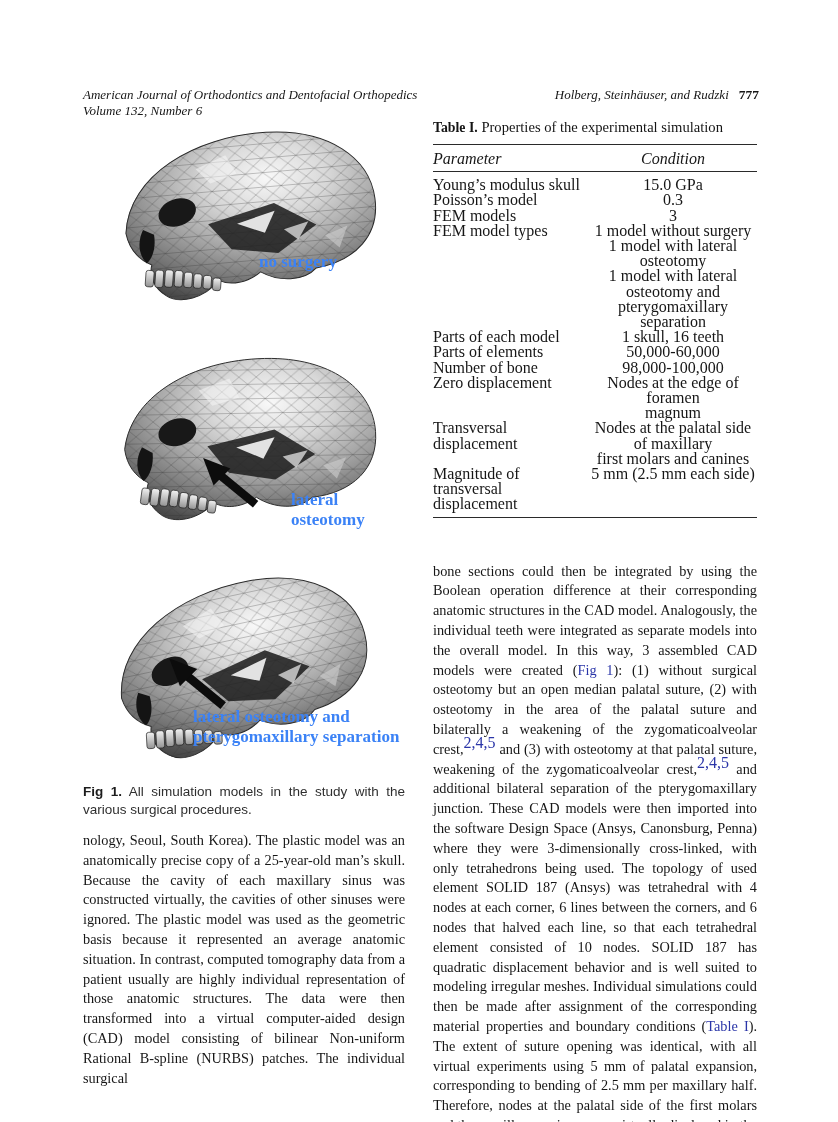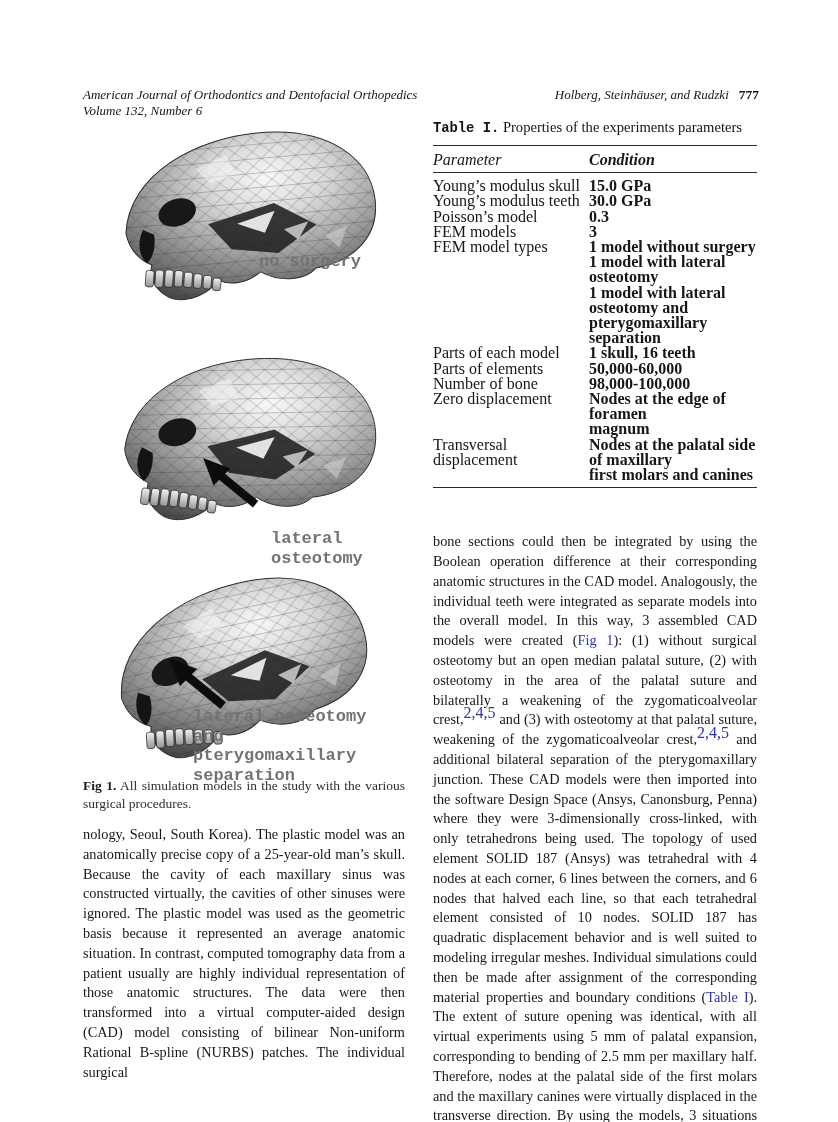--- a/index.html
+++ b/index.html
@@ -17,55 +17,55 @@
   .pageno{font-style:normal;font-weight:bold;font-size:13.5px;margin-left:10px;}
 
   .col-left{position:absolute;left:83px;top:106px;width:322px;}
   .col-right{position:absolute;left:433px;top:118px;width:324px;}
 
   
   .fig-block{position:relative;width:322px;}
   .fb1{height:224px;} .fb2{height:224px;} .fb3{height:219px;}
   .skull-svg{position:absolute;left:0;top:4px;width:310px;height:204px;}
   .fig-label{
-    position:absolute;font-family:Liberation Mono, monospace;font-weight:bold;
-    font-size:17px;line-height:19.5px;color:#737373;white-space:pre-line;
+    position:absolute;font-family:Liberation Serif, serif;font-weight:bold;
+    font-size:17px;line-height:19.5px;color:#3b82f6;white-space:pre-line;
   }
   .lbl1{left:176px;top:146px;}
-  .lbl2{left:188px;top:160px;margin-top:39px;}
+  .lbl2{left:208px;top:160px;}
   .lbl3{left:110px;top:153px;}
   .arrow-svg{position:absolute;}
   .arr2{left:110px;top:124px;width:76px;height:56px;}
   .arr3{left:80px;top:98px;width:64px;height:60px;}
 
   .caption{
-    margin-top:4px;font-family:Liberation Serif, serif;
+    margin-top:10px;font-family:Liberation Sans, sans-serif;
     font-size:13.5px;line-height:17.5px;color:#2f2f2f;text-align:justify;
   }
   .cap-lead{font-weight:bold;color:#1c1c1c;}
 
   .body-text{font-size:14.3px;line-height:19.8px;text-align:justify;}
   .left-para{margin-top:13px;}
   .right-para{margin-top:44px;}
 
   .link{color:#2a35a8;cursor:pointer;}
   sup.link{font-size:16px;line-height:0;vertical-align:super;}
 
   
   .tbl-title{font-size:14.6px;line-height:18px;color:#141414;}
-  .tbl-label{font-family:Liberation Mono, monospace;font-weight:bold;font-size:13.8px;}
+  .tbl-label{font-family:Liberation Serif, serif;font-weight:bold;font-size:13.8px;}
   .rule-thin{border-top:1.2px solid #2a2a2a;margin-top:7px;}
   .rule-mid{border-top:1.7px solid #2a2a2a;}
   .rule-bottom{border-top:1.7px solid #2a2a2a;margin-top:5px;}
   .tbl{font-size:16px;line-height:15.2px;}
   .thead{display:flex;font-style:italic;padding:6px 0 5px 0;}
   .trow{display:flex;padding:0;}
   .tbody{padding-top:5px;}
   .tparam{width:152px;flex:none;white-space:pre-line;}
-  .tcond{flex:1;white-space:pre-line;padding-left:4px;font-weight:bold;}
+  .tcond{flex:1;text-align:center;white-space:pre-line;padding-left:4px;}
 </style>
 </head>
 <body>
 
 <svg width="0" height="0" style="position:absolute" aria-hidden="true">
   <defs>
     <radialGradient id="gSkull" cx="58%" cy="28%" r="80%">
       <stop offset="0%" stop-color="#f8f8f8"></stop>
       <stop offset="30%" stop-color="#d8d8d8"></stop>
       <stop offset="60%" stop-color="#a0a0a0"></stop>
@@ -151,39 +151,35 @@
     <span class="cap-lead">Fig 1.</span><span> All simulation models in the study with the various surgical procedures.</span>
   </div>
 
   <div class="body-text left-para">nology, Seoul, South Korea). The plastic model was an anatomically precise copy of a 25-year-old man’s skull. Because the cavity of each maxillary sinus was constructed virtually, the cavities of other sinuses were ignored. The plastic model was used as the geometric basis because it represented an average anatomic situation. In contrast, computed tomography data from a patient usually are highly individual representation of those anatomic structures. The data were then transformed into a virtual computer-aided design (CAD) model consisting of bilinear Non-uniform Rational B-spline (NURBS) patches. The individual surgical</div>
 </div>
 
 <div class="col-right">
 
   <div>
     <div class="tbl-title">
-      <span class="tbl-label">Table I.</span><span> Properties of the experiments parameters</span>
+      <span class="tbl-label">Table I.</span><span> Properties of the experimental simulation</span>
     </div>
     <div class="rule-thin"></div>
     <div class="tbl">
       <div class="thead">
         <div class="tparam">Parameter</div>
         <div class="tcond">Condition</div>
       </div>
       <div class="rule-mid"></div>
       <div class="tbody">
   <div class="trow">
     <div class="tparam">Young’s modulus skull</div>
     <div class="tcond">15.0 GPa</div>
   </div>
 
-  <div class="trow">
-    <div class="tparam">Young’s modulus teeth</div>
-    <div class="tcond">30.0 GPa</div>
-  </div>
 
   <div class="trow">
     <div class="tparam">Poisson’s model</div>
     <div class="tcond">0.3</div>
   </div>
 
   <div class="trow">
     <div class="tparam">FEM models</div>
     <div class="tcond">3</div>
   </div>
@@ -216,19 +212,24 @@
     <div class="tcond">Nodes at the edge of foramen
 magnum</div>
   </div>
 
   <div class="trow">
     <div class="tparam">Transversal displacement</div>
     <div class="tcond">Nodes at the palatal side of maxillary
 first molars and canines</div>
   </div>
 
+  <div class="trow">
+    <div class="tparam">Magnitude of transversal
+  displacement</div>
+    <div class="tcond">5 mm (2.5 mm each side)</div>
+  </div>
 </div>
       <div class="rule-bottom"></div>
     </div>
   </div>
 
   <div class="body-text right-para"><span>bone sections could then be integrated by using the Boolean operation difference at their corresponding anatomic structures in the CAD model. Analogously, the individual teeth were integrated as separate models into the overall model. In this way, 3 assembled CAD models were created (</span><span class="link">Fig 1</span><span>): (1) without surgical osteotomy but an open median palatal suture, (2) with osteotomy in the area of the palatal suture and bilaterally a weakening of the zygomaticoalveolar crest,</span><sup class="link">2,4,5</sup><span> and (3) with osteotomy at that palatal suture, weakening of the zygomaticoalveolar crest,</span><sup class="link">2,4,5</sup><span> and additional bilateral separation of the pterygomaxillary junction. These CAD models were then imported into the software Design Space (Ansys, Canonsburg, Penna) where they were 3-dimensionally cross-linked, with only tetrahedrons being used. The topology of used element SOLID 187 (Ansys) was tetrahedral with 4 nodes at each corner, 6 lines between the corners, and 6 nodes that halved each line, so that each tetrahedral element consisted of 10 nodes. SOLID 187 has quadratic displacement behavior and is well suited to modeling irregular meshes. Individual simulations could then be made after assignment of the corresponding material properties and boundary conditions (</span><span class="link">Table I</span><span>). The extent of suture opening was identical, with all virtual experiments using 5 mm of palatal expansion, corresponding to bending of 2.5 mm per maxillary half. Therefore, nodes at the palatal side of the first molars and the maxillary canines were virtually displaced in the transverse direction. By using the models, 3 situations could be simulated in an adult: rapid maxillary expansion without surgical relief, rapid maxillary expansion with conventional surgical relief, and rapid maxillary expan-</span></div>
 </div>
 
 </body></html>

